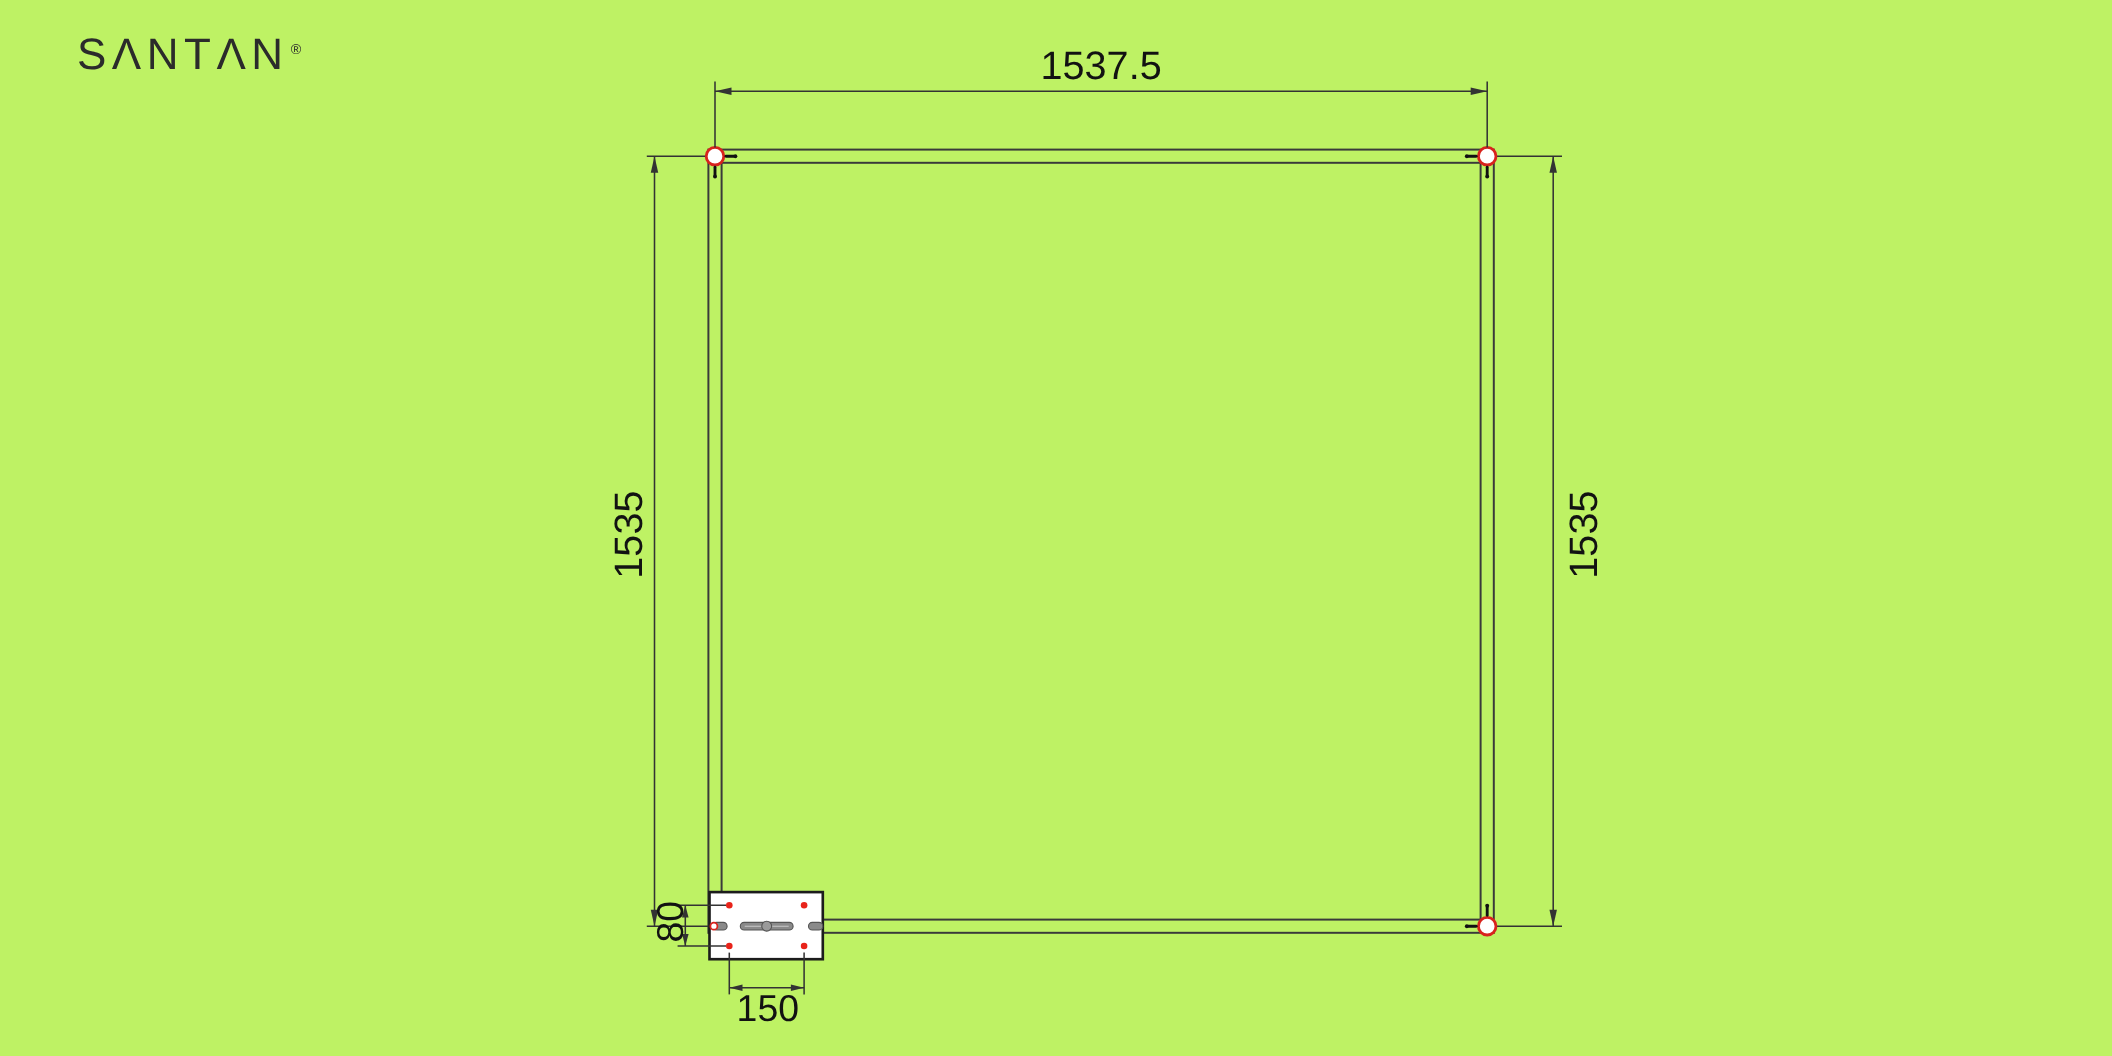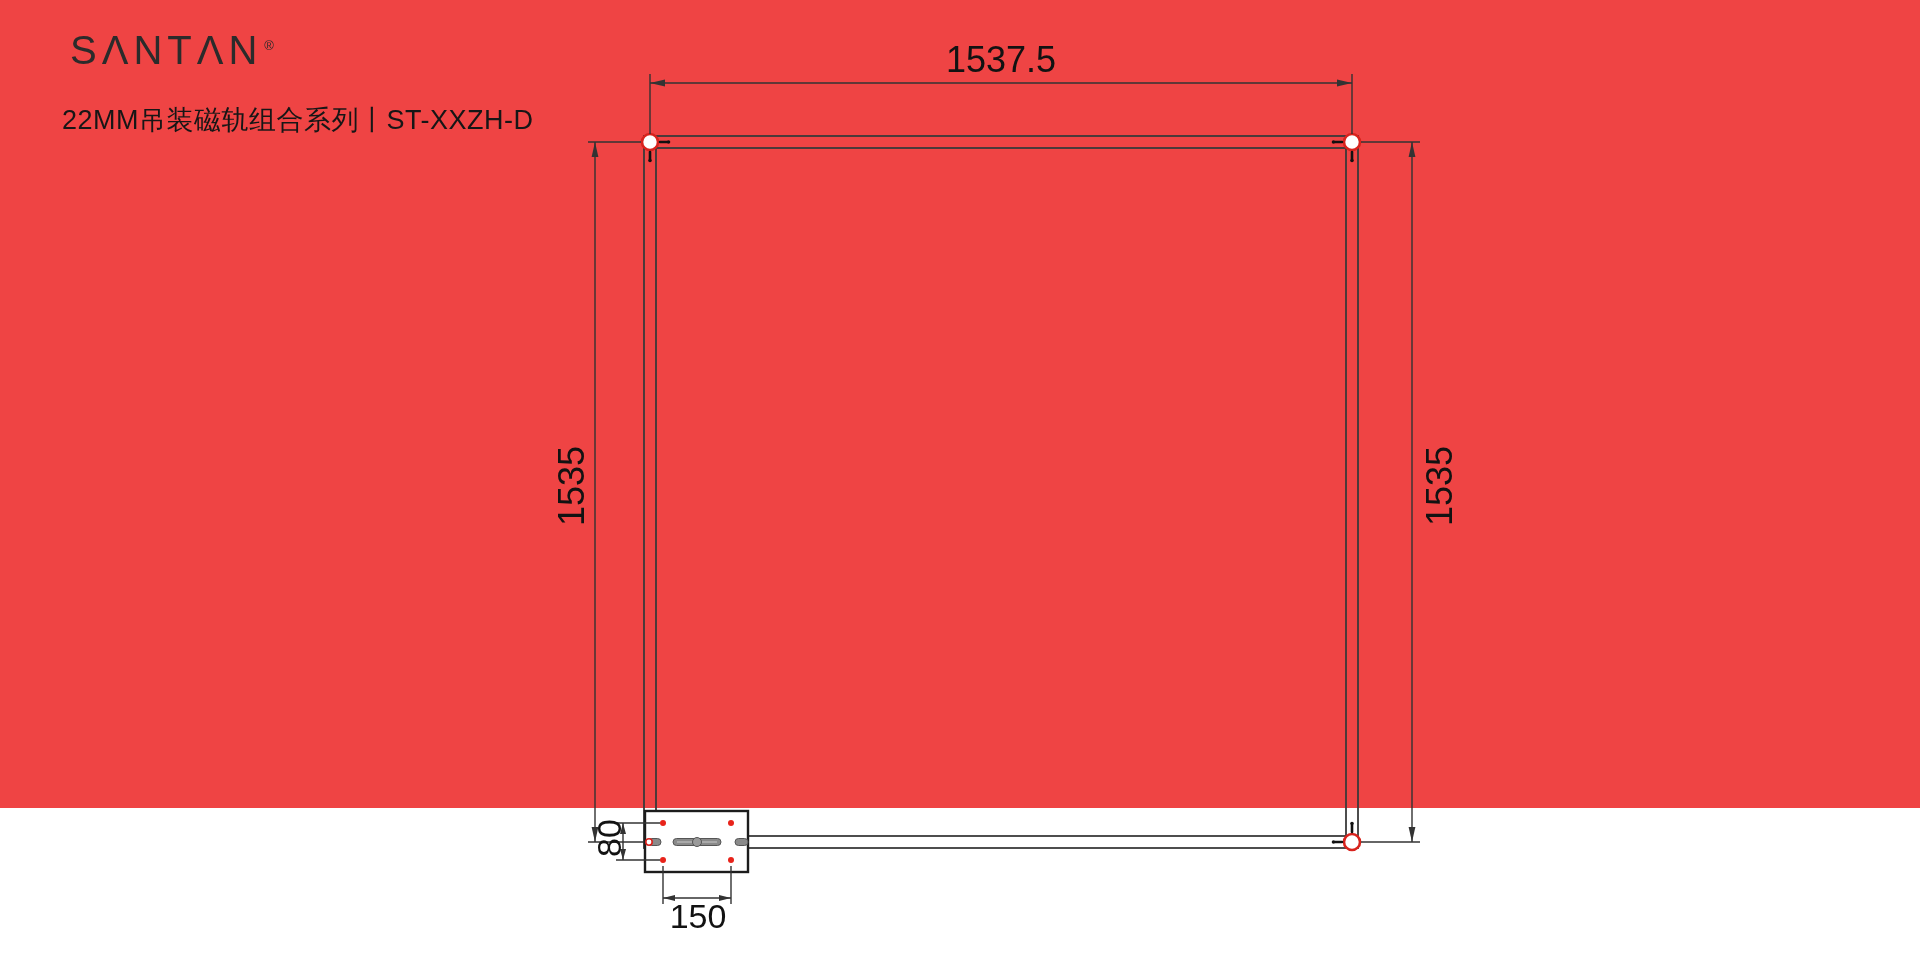--- a/index.html
+++ b/index.html
@@ -1,18 +1,18 @@
 <!DOCTYPE html>
 <html><head>
 <meta charset="utf-8">
 <style>
   * { margin:0; padding:0; box-sizing:border-box; }
   html,body { width:1920px; height:960px; background:#ffffff; overflow:hidden;
               font-family:"Liberation Sans","DejaVu Sans",sans-serif; }
-  .page { position:relative; width:1920px; height:808px; background:#ef4444; }
+  .page { position:relative; width:1920px; height:960px; background:#bef264; }
 
   .logo { position:absolute; left:70px; top:28px; font-size:40px; letter-spacing:5px;
           color:#2b2b2b; font-weight:400; }
   .logo .reg { font-size:13px; vertical-align:super; letter-spacing:0; margin-left:2px; }
   .subtitle { position:absolute; left:62px; top:102px; font-size:27px; color:#161616;
               letter-spacing:0.5px; }
 
   svg text.dim { font-family:"Liberation Sans","DejaVu Sans",sans-serif;
                  font-size:36px; fill:#121212; }
   svg text.dim-small { font-family:"Liberation Sans","DejaVu Sans",sans-serif;
@@ -27,21 +27,20 @@
   .coupler { fill:#8a8a8a; stroke:#555555; stroke-width:1; }
 </style>
 </head>
 <body>
 
 <div class="page">
 
   <div class="logo">
     <span>SΛNTΛN</span><span class="reg">®</span>
   </div>
-  <div class="subtitle">22MM吊装磁轨组合系列丨ST-XXZH-D</div>
 
   <svg width="1920" height="960" viewBox="0 0 1920 960" xmlns="http://www.w3.org/2000/svg">
 
     <g>
       <rect class="track" x="644" y="136" width="714" height="712"></rect>
       <rect class="track" x="656" y="148" width="690" height="688"></rect>
     </g>
 
     <g>
       <rect x="645" y="811" width="103" height="61" fill="#ffffff" stroke="#1c1c1c" stroke-width="2.4"></rect>

